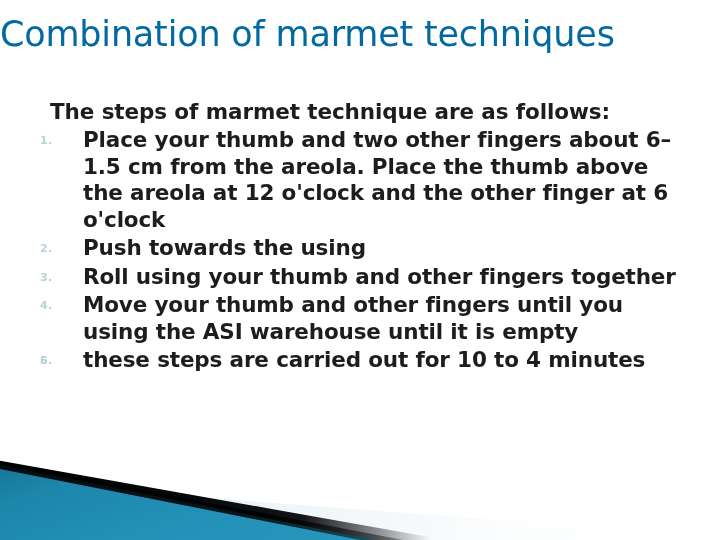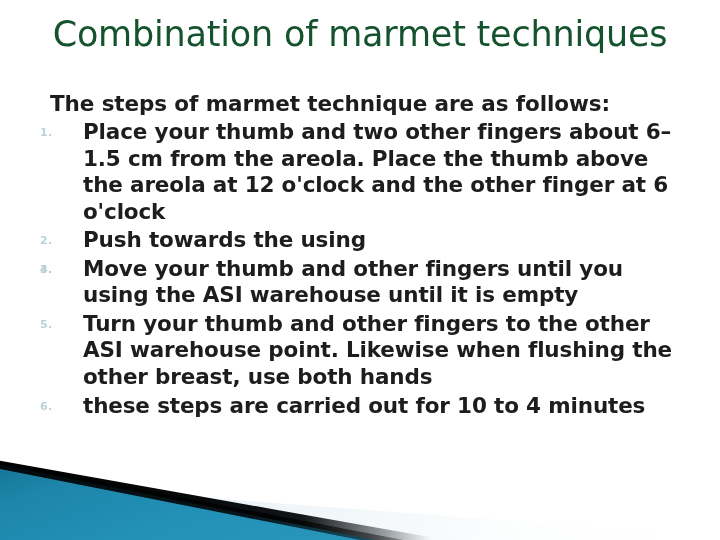--- a/index.html
+++ b/index.html
@@ -22,39 +22,39 @@
     background: #ffffff;
     overflow: hidden;
   }
 
   
   .slide-title {
     position: absolute;
     left: 0;
     top: 14px;
     width: 720px;
-    text-align: center;
+    text-align: left;
     font-family: "DejaVu Sans", sans-serif;
     font-size: 35px;
     font-weight: 400;
     letter-spacing: -0.2px;
-    color: #14532d;
+    color: #0369a1;
     white-space: nowrap;
   }
 
   
   .body-block {
     position: absolute;
     left: 0;
     top: 90px;
     width: 720px;
   }
 
   .intro-line {
-    margin: 0 0 2px 0;
+    margin: 8px 0 2px 0;
     padding-left: 50px;
     font-size: 21.5px;
     font-weight: 600;
     color: #1d1d1d;
     line-height: 1.26;
     letter-spacing: -0.1px;
   }
 
   .steps-list {
     list-style: none;
@@ -168,30 +168,30 @@
         <span class="step-text">Place your thumb and two other fingers about 6–1.5 cm from the areola. Place the thumb above the areola at 12 o'clock and the other finger at 6 o'clock</span>
       </li>
 
       <li class="step-item">
         <span class="step-marker">2.</span>
         <span class="step-text">Push towards the using</span>
       </li>
 
       <li class="step-item">
         <span class="step-marker">3.</span>
+        <span class="step-text">Roll using your thumb and other fingers together</span>
       </li>
 
       <li class="step-item">
         <span class="step-marker">4.</span>
         <span class="step-text">Move your thumb and other fingers until you using the ASI warehouse until it is empty</span>
       </li>
 
       <li class="step-item">
         <span class="step-marker">5.</span>
-        <span class="step-text">Turn your thumb and other fingers to the other ASI warehouse point. Likewise when flushing the other breast, use both hands</span>
       </li>
 
       <li class="step-item">
         <span class="step-marker">6.</span>
         <span class="step-text">these steps are carried out for 10 to 4 minutes</span>
       </li>
 
     </ol>
   </div>
 

